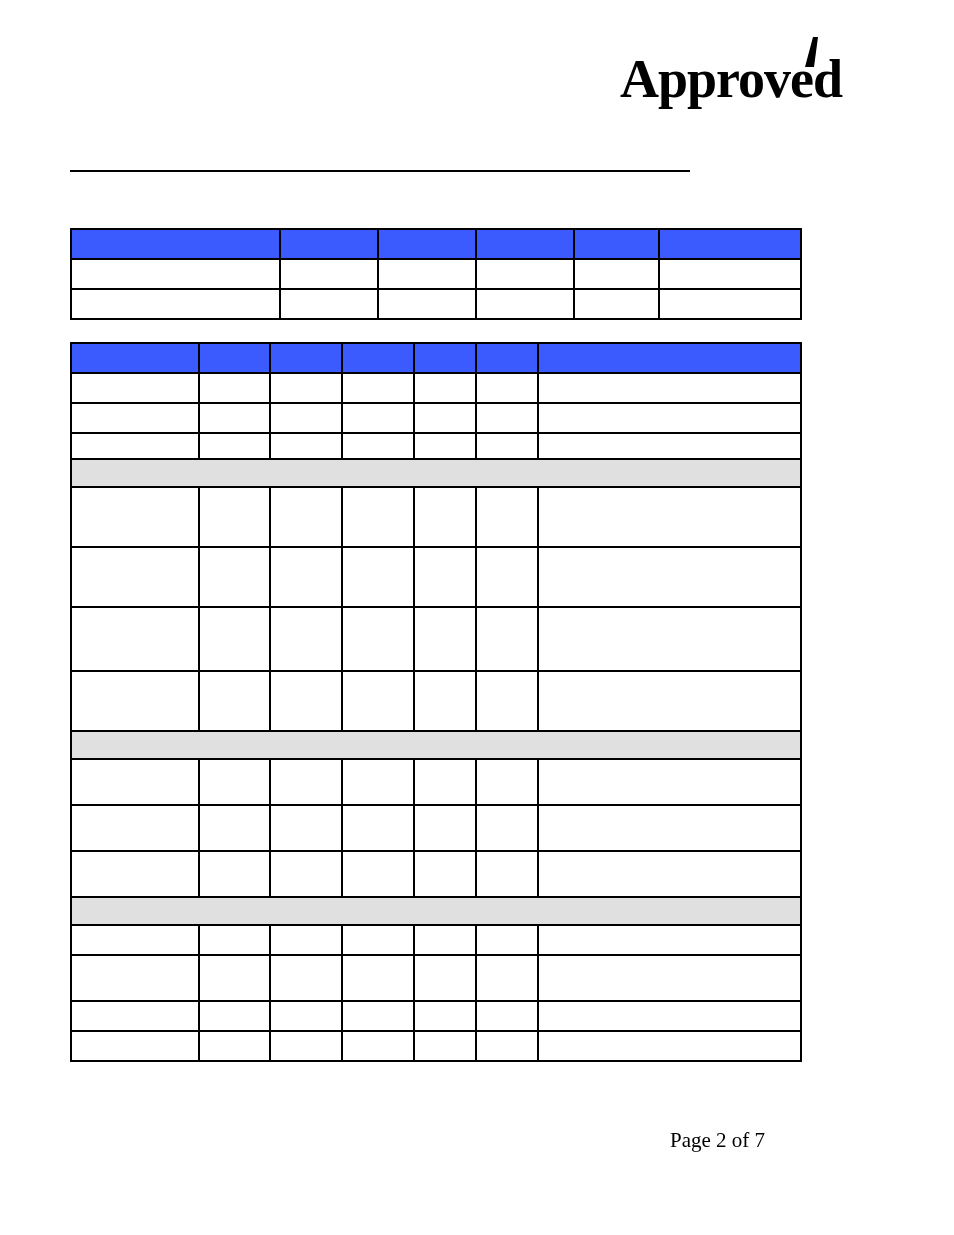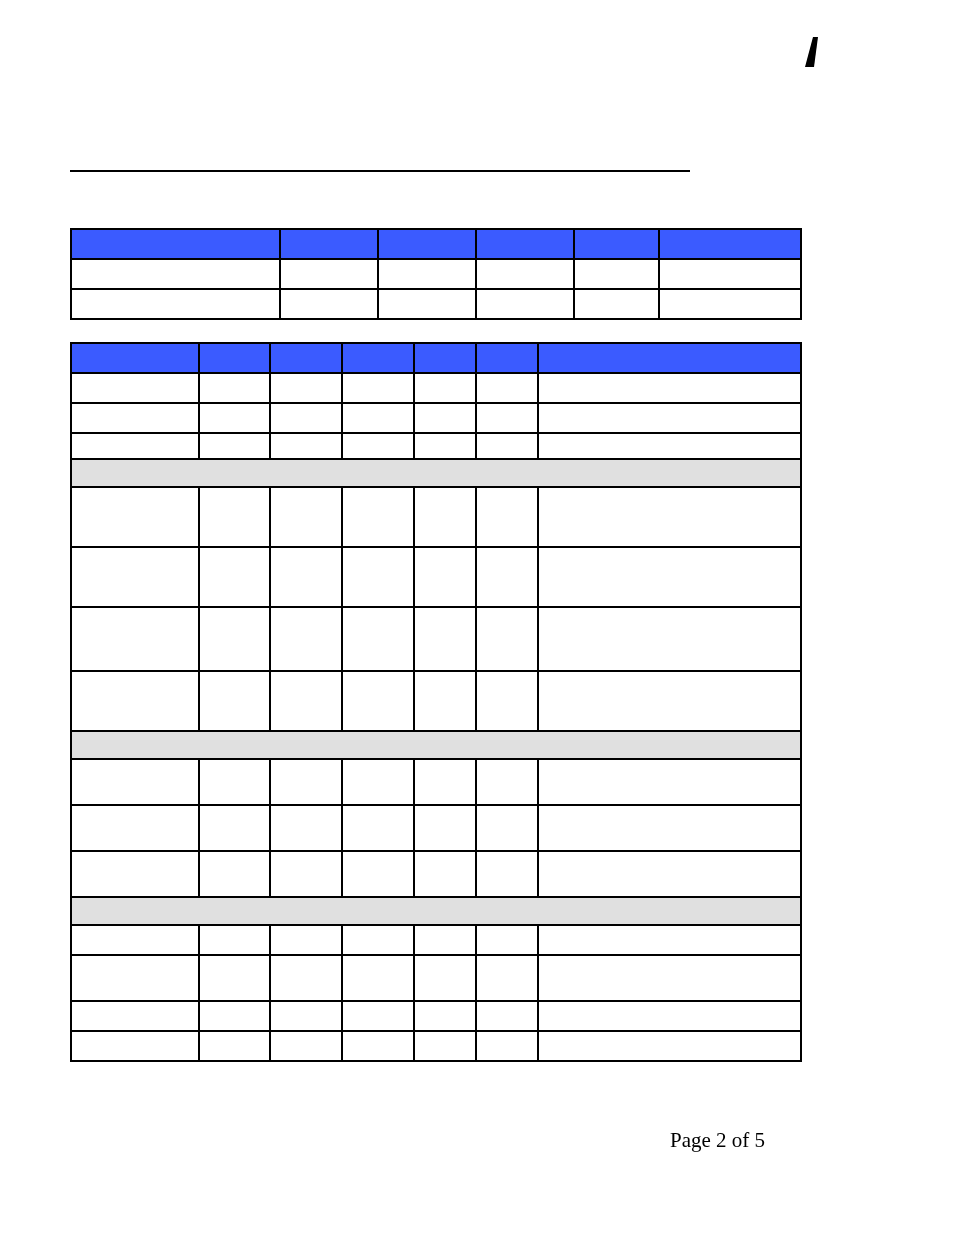--- a/index.html
+++ b/index.html
@@ -91,20 +91,21 @@
 </style>
 </head>
 <body>
 
 <div class="page">
 
   <div class="logo">
     <svg class="accent-v" viewBox="0 0 18 30">
       <path d="M0 30 L8 0 L13 0 L9 30 Z" fill="#000"></path>
     </svg>
+    <span class="brand">Approved</span>
   </div>
 
   <div class="hr"></div>
 
   <div id="t1" class="table">
       <div class="row hdr">
         <div class="cell c0"></div>
         <div class="cell c1"></div>
         <div class="cell c2"></div>
         <div class="cell c3"></div>
@@ -269,14 +270,14 @@
         <div class="cell c0" style="height: 30px;"></div>
         <div class="cell c1" style="height: 30px;"></div>
         <div class="cell c2" style="height: 30px;"></div>
         <div class="cell c3" style="height: 30px;"></div>
         <div class="cell c4" style="height: 30px;"></div>
         <div class="cell c5" style="height: 30px;"></div>
         <div class="cell c6" style="height: 30px;"></div>
       </div>
     </div>
 
-  <div class="footer">Page 2 of 5</div>
+  <div class="footer">Page 2 of 7</div>
 </div>
 
 </body></html>

